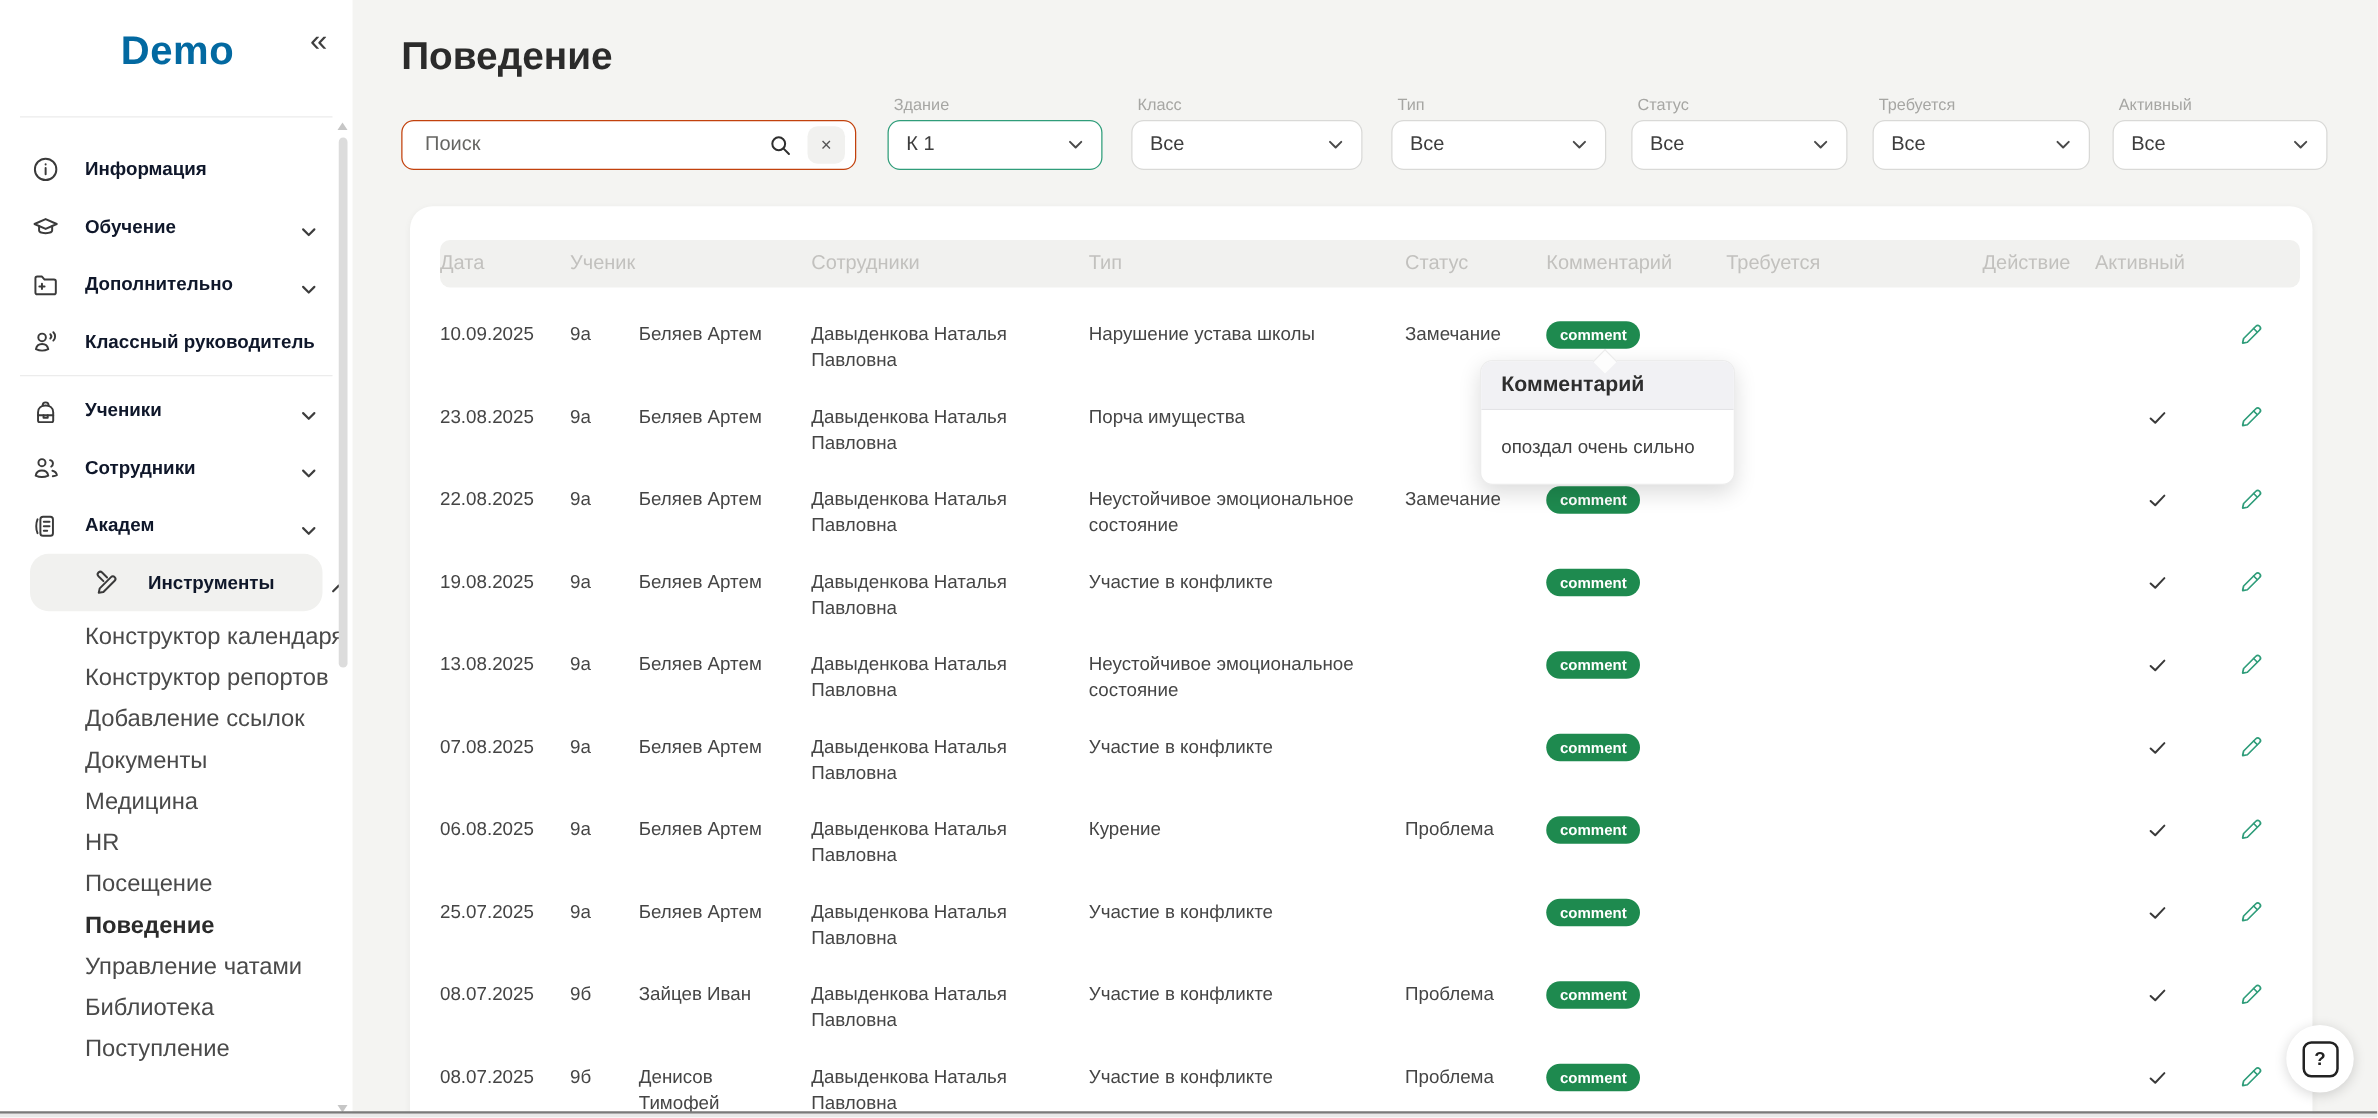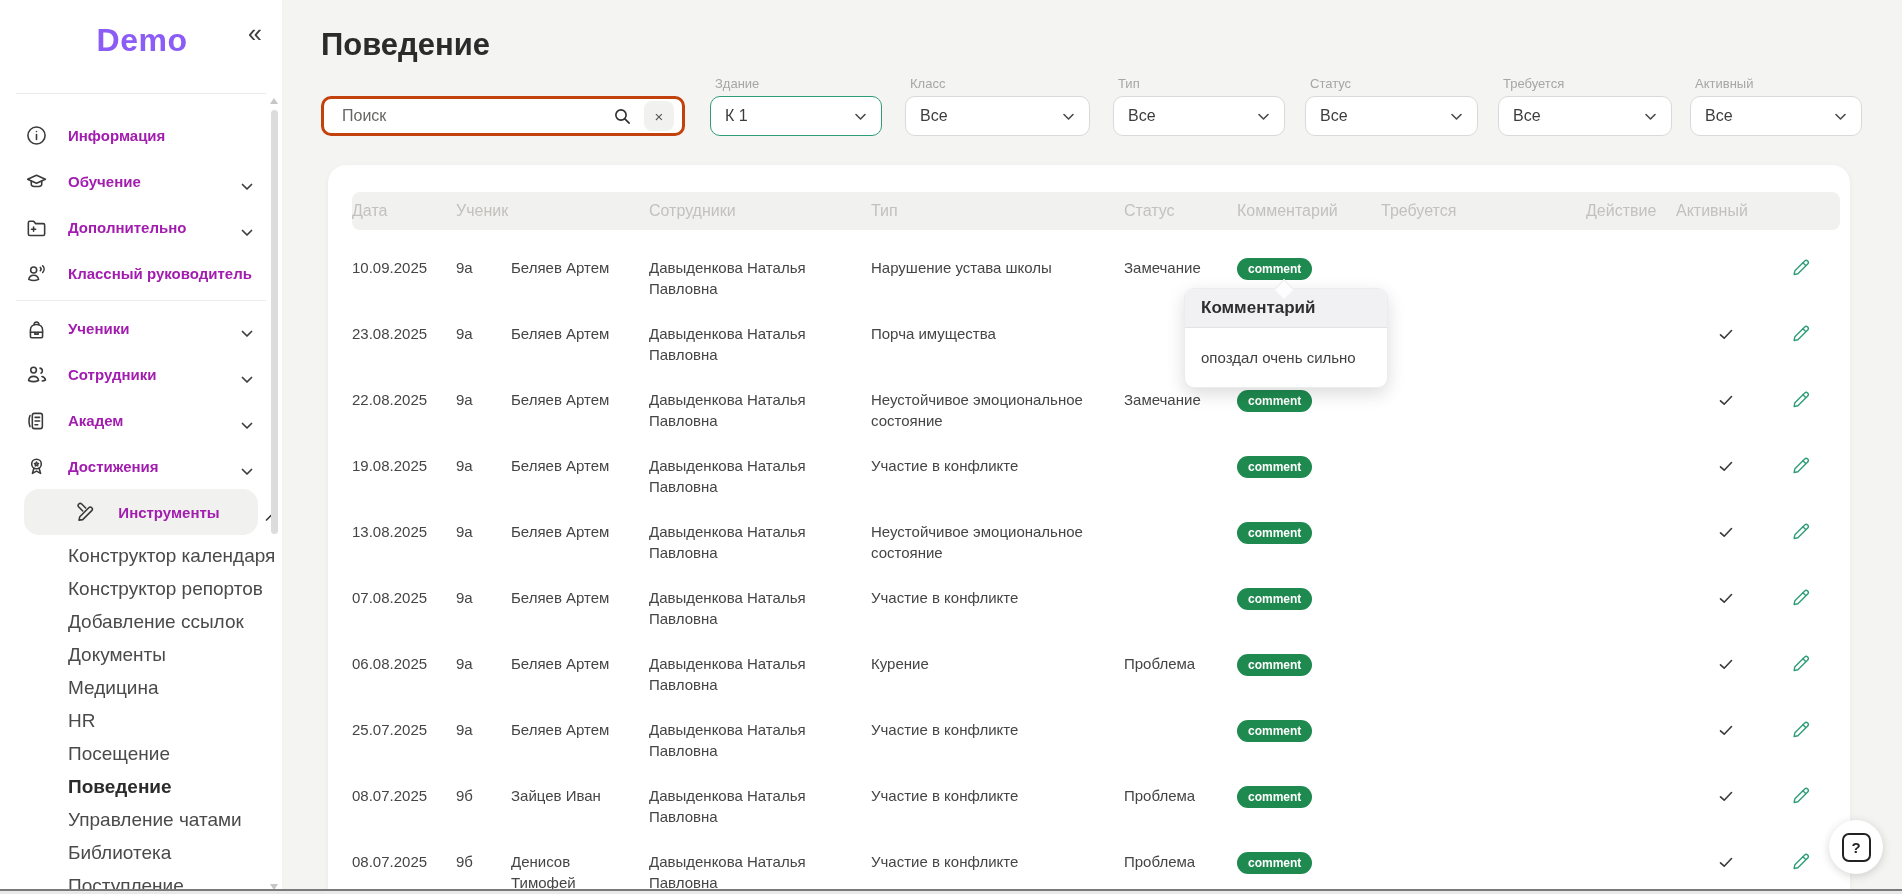--- a/index.html
+++ b/index.html
@@ -2,44 +2,44 @@
 <html><head>
 <meta charset="utf-8">
 <style>
   html,body{margin:0;padding:0;}
   body{font-family:"Liberation Sans","DejaVu Sans",sans-serif;background:#f4f4f2;}
   .screen{position:relative;width:1902px;height:894px;overflow:hidden;background:#f4f4f2;}
 
   
   .sidebar{position:absolute;left:0;top:0;width:282px;height:894px;background:#ffffff;z-index:10;}
   .brand-row{position:relative;height:93px;}
-  .brand{position:absolute;left:60px;top:22px;width:164px;text-align:center;font-size:32px;font-weight:700;color:#8b5cf6;letter-spacing:.5px;}
+  .brand{position:absolute;left:60px;top:22px;width:164px;text-align:center;font-size:32px;font-weight:700;color:#0369a1;letter-spacing:.5px;}
   .collapse{position:absolute;left:242px;top:20px;font-size:25px;color:#3f3f3f;background:none;border:none;cursor:pointer;line-height:1;}
   .side-divider{height:1px;background:#ececec;margin:0 16px;}
   #nav{margin-top:18px;}
   .nav-item{height:46px;display:flex;align-items:center;padding-left:25px;position:relative;cursor:pointer;}
   .nav-item.active{background:#f1f1ef;border-radius:15px;margin:0 24px;padding-left:13px;justify-content:center;}
   .nav-icon{width:23px;height:23px;flex:none;}
   .nav-icon svg{width:23px;height:23px;fill:none;stroke:#3a3a3a;stroke-width:1.5;stroke-linecap:round;stroke-linejoin:round;}
-  .nav-label{margin-left:20px;font-size:15px;font-weight:600;color:#a21caf;white-space:nowrap;}
+  .nav-label{margin-left:20px;font-size:15px;font-weight:600;color:#0f172a;white-space:nowrap;}
   .nav-chev{position:absolute;left:241px;top:50%;margin-top:-4px;}
   .nav-chev svg{width:12px;height:8px;fill:none;stroke:#3d3d3d;stroke-width:1.7;stroke-linecap:round;stroke-linejoin:round;}
   .nav-sect-div{height:1px;background:#ececec;margin:4px 16px;}
   #subnav{margin-top:4px;}
   .sub-item{height:33px;line-height:33px;padding-left:68px;font-size:19px;color:#4a4a4a;cursor:pointer;white-space:nowrap;}
   .sub-item.active{font-weight:700;color:#2b2b2b;}
   .side-scroll{position:absolute;left:270px;top:96px;bottom:0;width:9px;}
   .ss-up,.ss-down{position:absolute;left:0;width:0;height:0;border-left:4px solid transparent;border-right:4px solid transparent;}
   .ss-up{top:2px;border-bottom:6px solid #c6c6c6;}
   .ss-down{bottom:4px;border-top:6px solid #c6c6c6;}
   .ss-thumb{position:absolute;top:14px;left:1px;width:7px;height:424px;background:#dcdcdc;border-radius:4px;}
 
   
   .page-title{position:absolute;left:321px;top:6px;font-size:31px;font-weight:700;color:#2b2b2b;}
-  .searchbox{position:absolute;left:321px;top:96px;width:364px;height:40px;background:#fff;border:3px solid #c2410c;border-radius:10px;display:flex;align-items:center;padding:0 8px 0 16px;box-sizing:border-box;}
+  .searchbox{position:absolute;left:321px;top:96px;width:364px;height:40px;background:#fff;border:1px solid #c2410c;border-radius:10px;display:flex;align-items:center;padding:0 8px 0 16px;box-sizing:border-box;}
   .searchbox input{flex:1;border:none;outline:none;font-size:16px;color:#444;background:transparent;min-width:0;font-family:inherit;}
   .searchbox input::placeholder{color:#666663;opacity:1;}
   .sbtn{background:none;border:none;width:32px;height:32px;display:flex;align-items:center;justify-content:center;cursor:pointer;padding:0;}
   .sbtn svg{width:19px;height:19px;fill:none;stroke:#2f2f2f;stroke-width:1.7;stroke-linecap:round;}
   .cbtn{width:30px;height:30px;background:#f1f1ef;border:none;border-radius:8px;font-size:15px;color:#555;margin-left:6px;cursor:pointer;line-height:1;}
   .fgroup{position:absolute;top:76px;}
   .flabel{margin-left:5px;font-size:13px;line-height:16px;color:#a6a6a3;}
   .fselect{margin-top:4px;height:40px;border:1px solid #d9d9d7;border-radius:10px;background:#fff;display:flex;align-items:center;justify-content:space-between;padding:0 14px;box-sizing:border-box;cursor:pointer;}
   .fgroup.factive .fselect{border:1.5px solid #2f9d7a;}
   .fvalue{font-size:16px;color:#3d3d3d;}
@@ -157,31 +157,20 @@
               <path d="M9.6 8h4.4"></path>
               <path d="M9.6 11.5h4.4"></path>
               <path d="M9.6 15h2.6"></path>
               <path d="M4.8 6.2c-1.3 2.8-1.3 7.8 0 10.6"></path>
             </svg></span>
           <span class="nav-label">Академ</span>
           <span class="nav-chev"><svg viewBox="0 0 12 8">
               <polyline points="1.5,1.5 6,6 10.5,1.5"></polyline>
             </svg></span>
         </div>
-        <div class="nav-item">
-          <span class="nav-icon"><svg viewBox="0 0 22 22">
-              <circle cx="11" cy="8.6" r="4.6"></circle>
-              <path d="M11 6.7l.6 1.2 1.3.2-.95.95.2 1.3-1.15-.6-1.15.6.2-1.3-.95-.95 1.3-.2Z"></path>
-              <path d="M8.5 12.7l-1.4 4.9 3.9-2.2 3.9 2.2-1.4-4.9"></path>
-            </svg></span>
-          <span class="nav-label">Достижения</span>
-          <span class="nav-chev"><svg viewBox="0 0 12 8">
-              <polyline points="1.5,1.5 6,6 10.5,1.5"></polyline>
-            </svg></span>
-        </div>
         <div class="nav-item active">
           <span class="nav-icon"><svg viewBox="0 0 22 22">
               <path d="M3.8 18.3l.8-3.3 8.6-8.6c.8-.8 2-.8 2.8 0 .8.8.8 2 0 2.8l-8.6 8.6-3.6.5Z"></path>
               <path d="M7.4 9.5 3.6 5.7c-.8-.8-.8-2 0-2.8.8-.8 2-.8 2.8 0l3.8 3.8"></path>
             </svg></span>
           <span class="nav-label">Инструменты</span>
           <span class="nav-chev"><svg viewBox="0 0 12 8">
               <polyline points="1.5,6 6,1.5 10.5,6"></polyline>
             </svg></span>
         </div>

